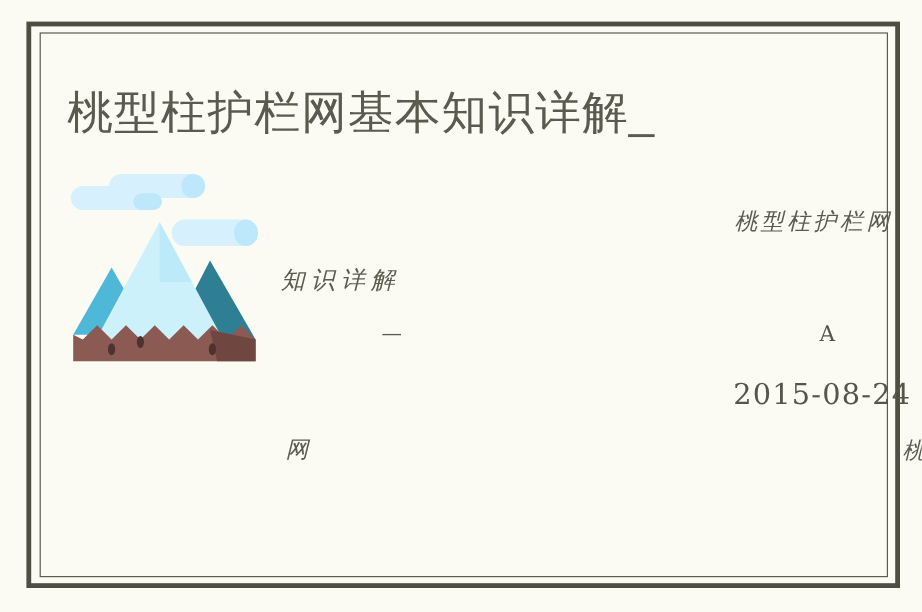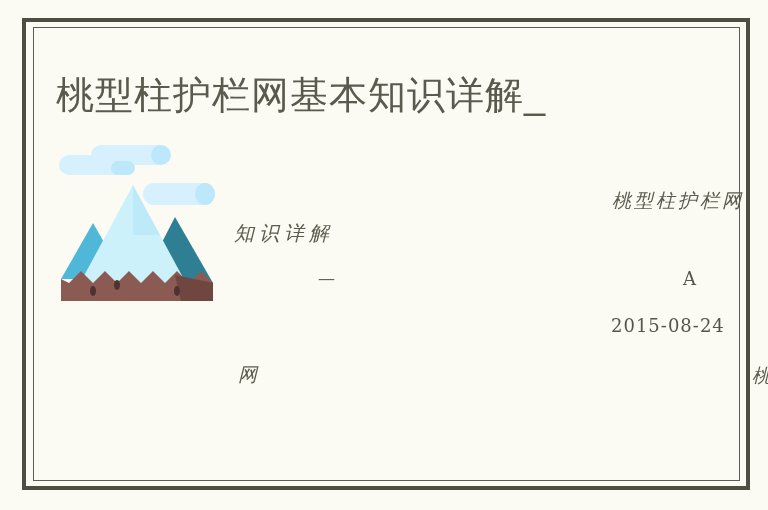--- a/index.html
+++ b/index.html
@@ -95,21 +95,20 @@
     left: 238px;
     top: 362px;
     font-size: 19px;
     font-style: italic;
   }
   .script-brand {
     left: 612px;
     top: 172px;
     font-size: 19px;
     letter-spacing: 3px;
-    margin-top: 16px;
   }
   .script-tail {
     left: 752px;
     top: 363px;
     font-size: 19px;
   }
 
   
   .meta {
     position: absolute;
@@ -118,21 +117,21 @@
     white-space: nowrap;
   }
   .meta-author {
     left: 683px;
     top: 268px;
     font-size: 18px;
   }
   .meta-date {
     left: 611px;
     top: 315px;
-    font-size: 18px;
+    font-size: 24px;
     letter-spacing: 1px;
   }
 </style>
 </head>
 <body>
 
 <div class="page">
 
   <div class="frame-outer"></div>
   <div class="frame-inner"></div>

